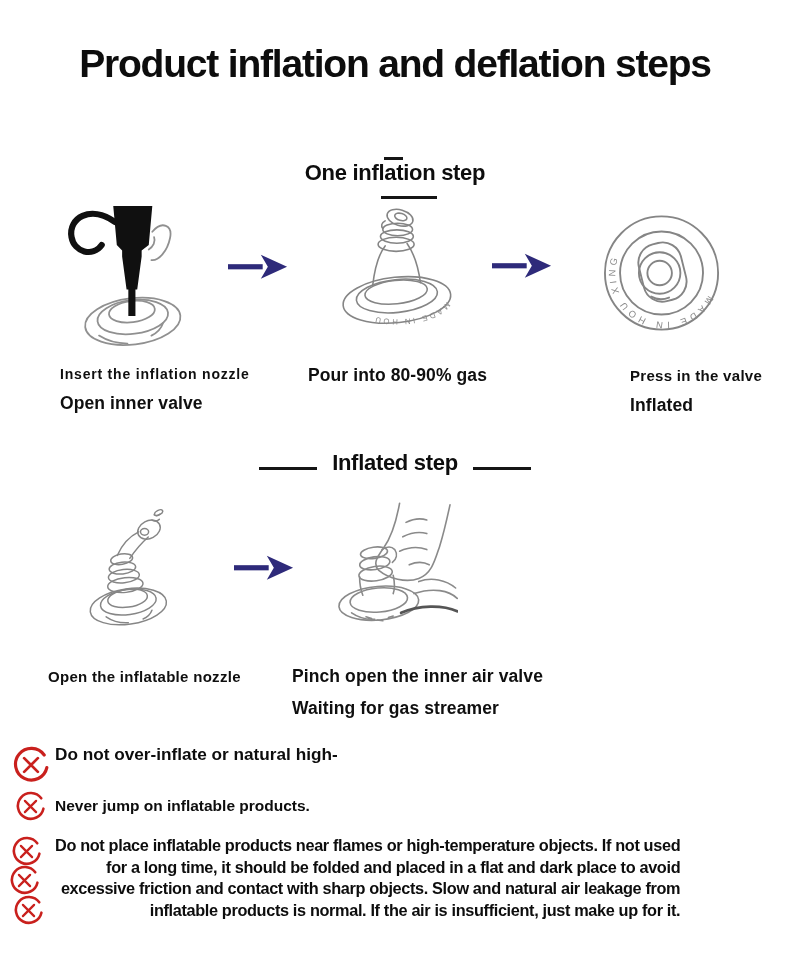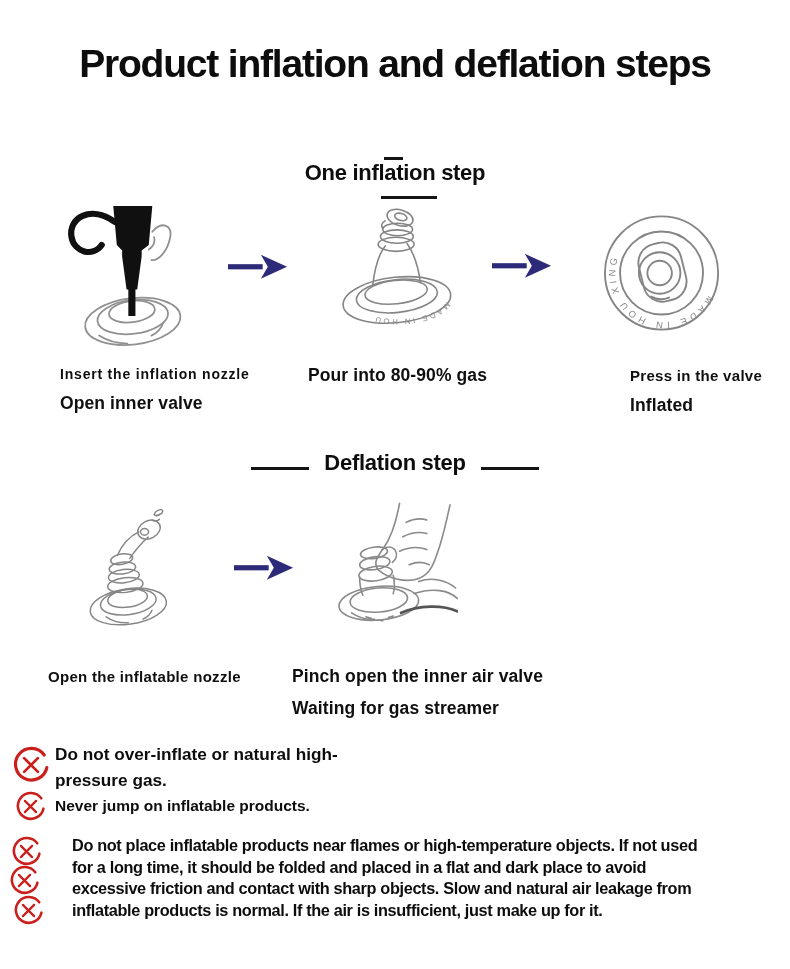--- a/index.html
+++ b/index.html
@@ -116,21 +116,21 @@
   <div class="cap" style="left:308px;top:365px;">
     <div class="cap-line cl-lg">Pour into 80-90% gas</div>
   </div>
   <div class="cap" style="left:630px;top:367px;">
     <div class="cap-line cl-md">Press in the valve</div>
     <div class="cap-line cl-lg">Inflated</div>
   </div>
 
   <div class="sec-heading" style="top:450px;">
     <span class="rule" style="width:58px;margin-right:15px;"></span>
-    <span class="sec-text">Deflation step</span>
+    <span class="sec-text">Inflated step</span>
     <span class="rule" style="width:58px;margin-left:15px;"></span>
   </div>
 
   <div class="ill" style="left:84px;top:508px;width:96px;height:126px;">
     <svg viewBox="0 0 130 170">
       <g stroke="#868686" stroke-width="2" fill="none" stroke-linecap="round">
         <ellipse cx="60" cy="133" rx="52" ry="24" transform="rotate(-8 60 133)"></ellipse>
         <ellipse cx="60" cy="127" rx="38" ry="17" transform="rotate(-8 60 127)"></ellipse>
         <ellipse cx="59" cy="122" rx="27" ry="12" transform="rotate(-8 59 122)"></ellipse>
         <path d="M30 147 q13 9 30 8 M92 138 q-3 8 -12 12"></path>
@@ -182,21 +182,20 @@
   </div>
 
   <span class="w-icon" style="left:12px;top:746px;width:38px;height:38px;">
     <svg viewBox="0 0 36 36">
         <path d="M30.5 8.5 A15 15 0 1 0 33 20.5" stroke="#c9201d" stroke-width="3" fill="none" stroke-linecap="round"></path>
         <path d="M11.5 11.5 L24.5 24.5 M24.5 11.5 L11.5 24.5" stroke="#c9201d" stroke-width="2.6" fill="none" stroke-linecap="round"></path>
       </svg>
   </span>
   <div class="w-text w1" style="left:55px;top:742px;">
     <div class="w-line">Do not over-inflate or natural high-</div>
-    <div class="w-line">pressure gas.</div>
   </div>
 
   <span class="w-icon" style="left:15px;top:791px;width:31px;height:31px;">
     <svg viewBox="0 0 36 36">
         <path d="M30.5 8.5 A15 15 0 1 0 33 20.5" stroke="#c9201d" stroke-width="3" fill="none" stroke-linecap="round"></path>
         <path d="M11.5 11.5 L24.5 24.5 M24.5 11.5 L11.5 24.5" stroke="#c9201d" stroke-width="2.6" fill="none" stroke-linecap="round"></path>
       </svg>
   </span>
   <div class="w-text w2" style="left:55px;top:795px;">
     <div class="w-line">Never jump on inflatable products.</div>
@@ -213,20 +212,20 @@
         <path d="M30.5 8.5 A15 15 0 1 0 33 20.5" stroke="#c9201d" stroke-width="3" fill="none" stroke-linecap="round"></path>
         <path d="M11.5 11.5 L24.5 24.5 M24.5 11.5 L11.5 24.5" stroke="#c9201d" stroke-width="2.6" fill="none" stroke-linecap="round"></path>
       </svg>
   </span>
   <span class="w-icon" style="left:13px;top:895px;width:31px;height:31px;">
     <svg viewBox="0 0 36 36">
         <path d="M30.5 8.5 A15 15 0 1 0 33 20.5" stroke="#c9201d" stroke-width="3" fill="none" stroke-linecap="round"></path>
         <path d="M11.5 11.5 L24.5 24.5 M24.5 11.5 L11.5 24.5" stroke="#c9201d" stroke-width="2.6" fill="none" stroke-linecap="round"></path>
       </svg>
   </span>
-  <div class="w-text w3" style="left:72px;top:835px;">
+  <div class="w-text w3" style="left:55px;top:835px;text-align:right;">
     <div class="w-line">Do not place inflatable products near flames or high-temperature objects. If not used</div>
     <div class="w-line">for a long time, it should be folded and placed in a flat and dark place to avoid</div>
     <div class="w-line">excessive friction and contact with sharp objects. Slow and natural air leakage from</div>
     <div class="w-line">inflatable products is normal. If the air is insufficient, just make up for it.</div>
   </div>
 
 </div>
 
 </body></html>

